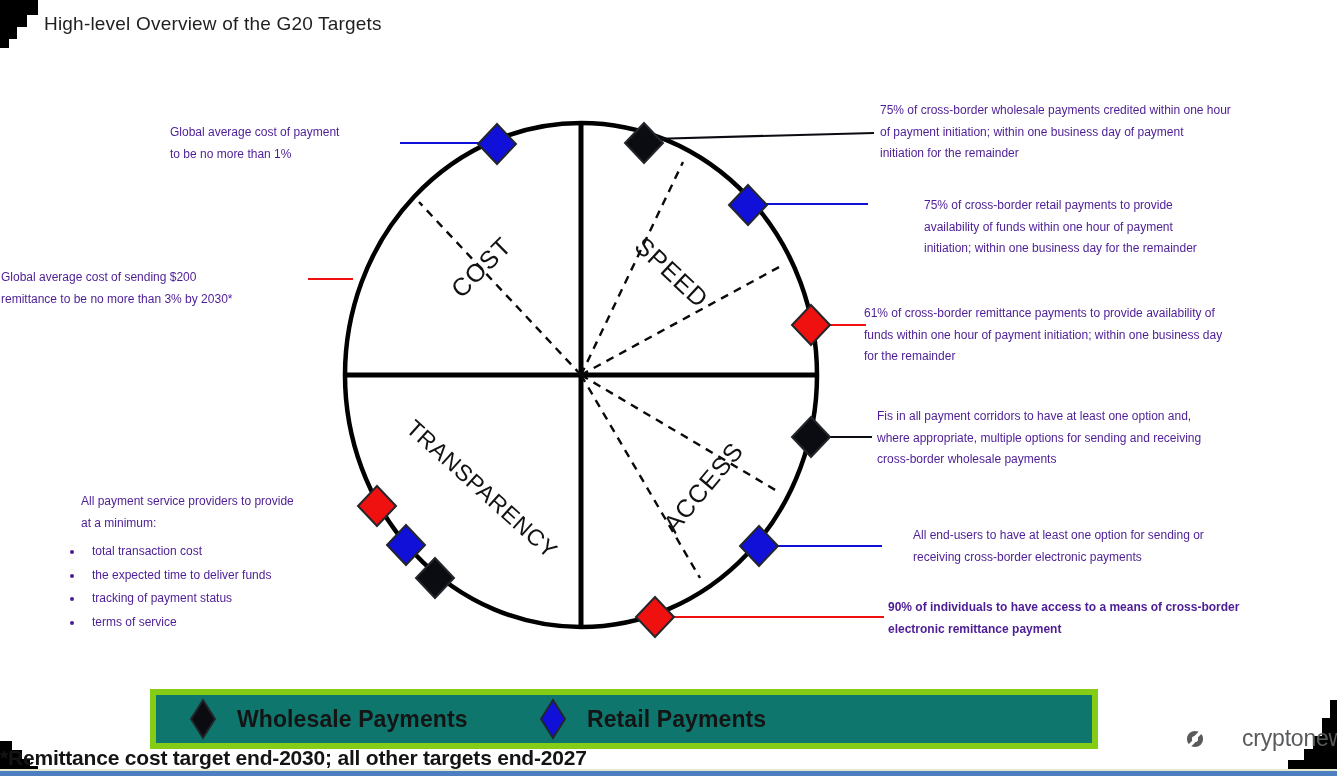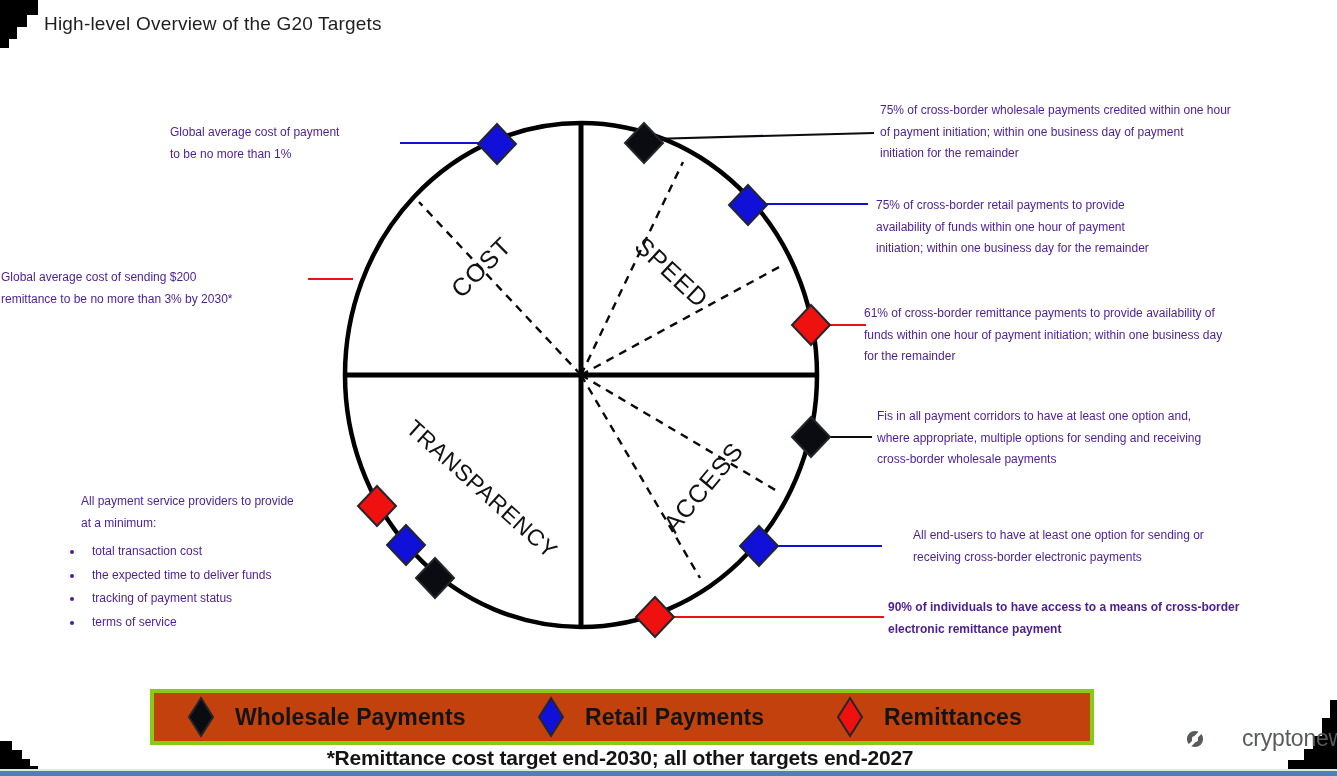--- a/index.html
+++ b/index.html
@@ -24,28 +24,28 @@
   .qlabel.long{font-size:23px;letter-spacing:0.5px;}
   .diamond{stroke:#23262b;stroke-width:2;}
   .leader{stroke-width:2.2;}
 
   .ann{position:absolute;font-size:12px;line-height:21.5px;color:#4c1d95;white-space:pre;}
   .ann.list-block{white-space:normal;}
   .ann.list-block .hdr{white-space:pre;margin-left:18px;}
   .ann.list-block ul{margin:6px 0 0 0;padding-left:21px;}
   .ann.list-block li{margin:0 0 1.5px 0;line-height:22px;padding-left:8px;}
 
-  .legend{position:absolute;left:150px;top:689px;width:936px;height:48px;border:4px solid #84cc16;background:#c2410c;}
+  .legend{position:absolute;left:150px;top:689px;width:936px;height:48px;border:6px solid #84cc16;background:#0f766e;}
   .legend-item{position:absolute;top:0;height:48px;display:flex;align-items:center;gap:19px;}
   .legend-item.i0{left:32px;}
   .legend-item.i1{left:382px;}
   .legend-item.i2{left:681px;}
   .legend-label{font-size:23px;color:#141414;font-weight:600;letter-spacing:0.1px;}
 
-  .footnote{position:absolute;left:0;top:746px;width:1240px;text-align:center;
+  .footnote{position:absolute;left:0;top:746px;width:1240px;text-align:left;
     font-size:21px;font-weight:600;color:#141414;letter-spacing:-0.2px;}
 
   .brand{position:absolute;left:1186px;top:725px;display:flex;align-items:center;gap:6px;}
   .brand-text{font-size:23px;font-weight:400;color:#595a5c;letter-spacing:-0.2px;margin-left:32px;}
 
   .thin-line{position:absolute;left:0;bottom:5px;width:100%;height:2px;background:#e2e9d2;}
   .bottom-bar{position:absolute;left:0;bottom:0;width:100%;height:5px;}
 </style>
 </head>
 <body>
@@ -96,21 +96,21 @@
     <path class="diamond" d="M435 558 L454 578 L435 598 L416 578 Z" fill="#0b0b12"></path>
   </svg>
 
   <div class="ann" style="left:170px;top:122px;">Global average cost of payment
 to be no more than 1%</div>
   <div class="ann" style="left:1px;top:267px;">Global average cost of sending $200
 remittance to be no more than 3% by 2030*</div>
   <div class="ann" style="left:880px;top:100px;">75% of cross-border wholesale payments credited within one hour
 of payment initiation; within one business day of payment
 initiation for the remainder</div>
-  <div class="ann" style="left:876px;top:195px;">75% of cross-border retail payments to provide
+  <div class="ann" style="left:924px;top:195px;">75% of cross-border retail payments to provide
 availability of funds within one hour of payment
 initiation; within one business day for the remainder</div>
   <div class="ann" style="left:864px;top:303px;">61% of cross-border remittance payments to provide availability of
 funds within one hour of payment initiation; within one business day
 for the remainder</div>
   <div class="ann" style="left:877px;top:406px;">Fis in all payment corridors to have at least one option and,
 where appropriate, multiple options for sending and receiving
 cross-border wholesale payments</div>
   <div class="ann" style="left:913px;top:525px;">All end-users to have at least one option for sending or
 receiving cross-border electronic payments</div>
@@ -134,26 +134,20 @@
         <path d="M15 2 L27 21 L15 40 L3 21 Z" stroke="#23262b" stroke-width="2" fill="#0b0b12"></path>
       </svg>
       <span class="legend-label">Wholesale Payments</span>
     </div>
     <div class="legend-item i1">
       <svg width="30" height="42">
         <path d="M15 2 L27 21 L15 40 L3 21 Z" stroke="#23262b" stroke-width="2" fill="#1010d9"></path>
       </svg>
       <span class="legend-label">Retail Payments</span>
     </div>
-    <div class="legend-item i2">
-      <svg width="30" height="42">
-        <path d="M15 2 L27 21 L15 40 L3 21 Z" stroke="#23262b" stroke-width="2" fill="#ef1010"></path>
-      </svg>
-      <span class="legend-label">Remittances</span>
-    </div>
   </div>
 
   <div class="footnote">*Remittance cost target end-2030; all other targets end-2027</div>
 
   <div class="brand">
     <svg width="18" height="18" viewBox="0 0 18 18">
       <circle cx="9" cy="9" r="5.6" fill="none" stroke="#595a5c" stroke-width="5"></circle>
       <rect x="10.4" y="1.6" width="3.4" height="6.4" fill="#ffffff" transform="rotate(45 12.1 4.8)"></rect>
       <rect x="4.2" y="10.2" width="3.4" height="6.4" fill="#ffffff" transform="rotate(45 5.9 13.4)"></rect>
     </svg>

